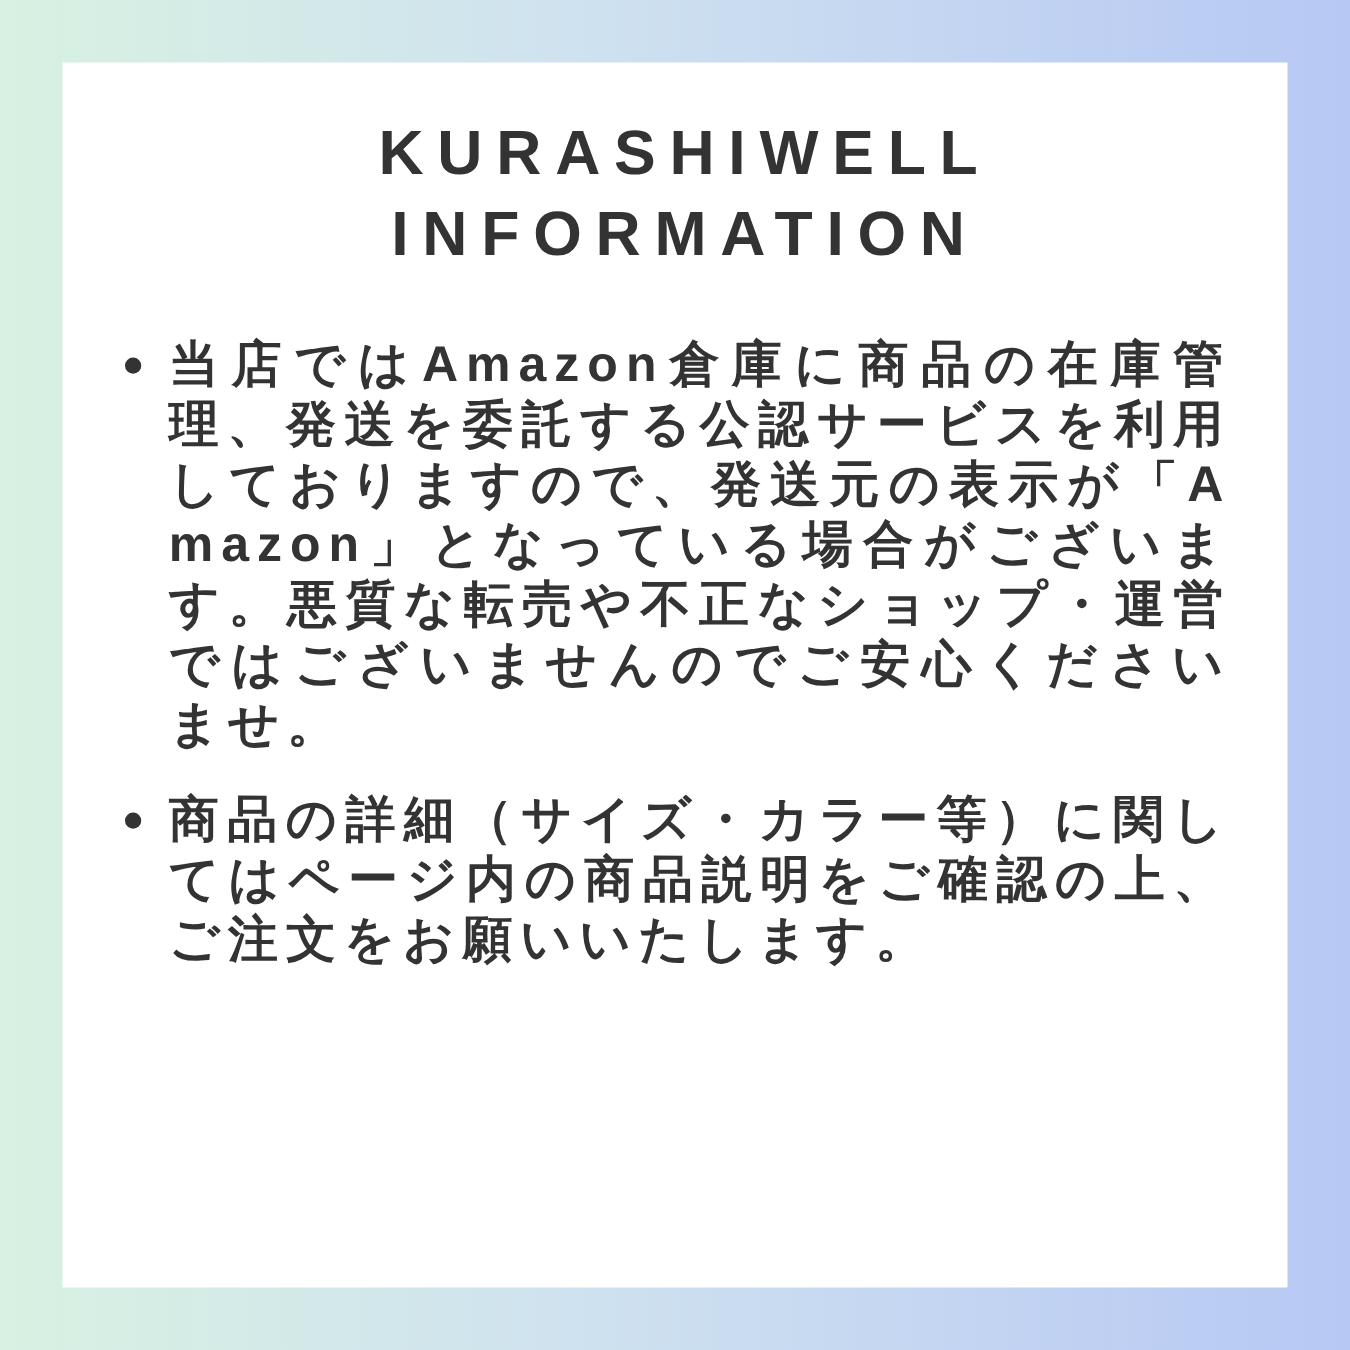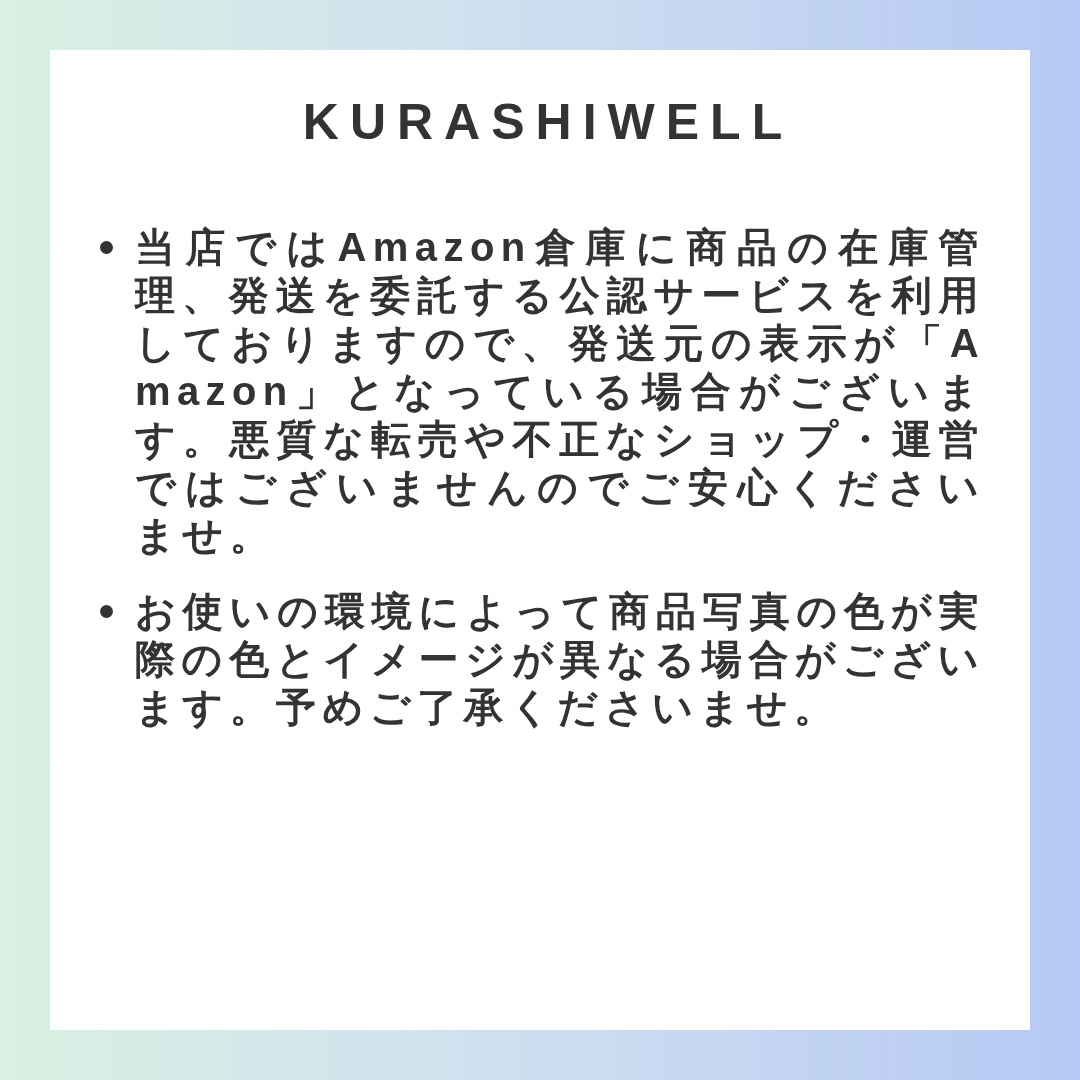--- a/index.html
+++ b/index.html
@@ -27,21 +27,21 @@
     background: var(--card-bg);
     padding: 40px 45px 30px 50px;
   }
   .title {
     text-align: center;
     color: var(--text-color);
     font-size: 50px;
     font-weight: bold;
     letter-spacing: 0.22em;
     line-height: 65px;
-    margin-bottom: 68px;
+    margin-bottom: 48px;
     margin-right: -0.22em; 
   }
   .notice-list {
     list-style: none;
     width: 100%;
   }
   .notice-item {
     display: flex;
     align-items: flex-start;
     margin-bottom: 28px;
@@ -66,25 +66,26 @@
     text-justify: inter-character;
     word-break: break-all;
   }
 </style>
 </head>
 <body>
 
 <div class="card">
   <h1 class="title">
     <span>KURASHIWELL</span><br>
+    <span>INFORMATION</span>
   </h1>
 
   <ul class="notice-list">
     <li class="notice-item">
       <span class="bullet"></span>
       <p class="notice-text">当店ではAmazon倉庫に商品の在庫管理、発送を委託する公認サービスを利用しておりますので、発送元の表示が「Amazon」となっている場合がございます。悪質な転売や不正なショップ・運営ではございませんのでご安心くださいませ。</p>
     </li>
     <li class="notice-item">
       <span class="bullet"></span>
-      <p class="notice-text">お使いの環境によって商品写真の色が実際の色とイメージが異なる場合がございます。予めご了承くださいませ。</p>
+      <p class="notice-text">商品の詳細（サイズ・カラー等）に関してはページ内の商品説明をご確認の上、ご注文をお願いいたします。</p>
     </li>
   </ul>
 </div>
 
 </body></html>

